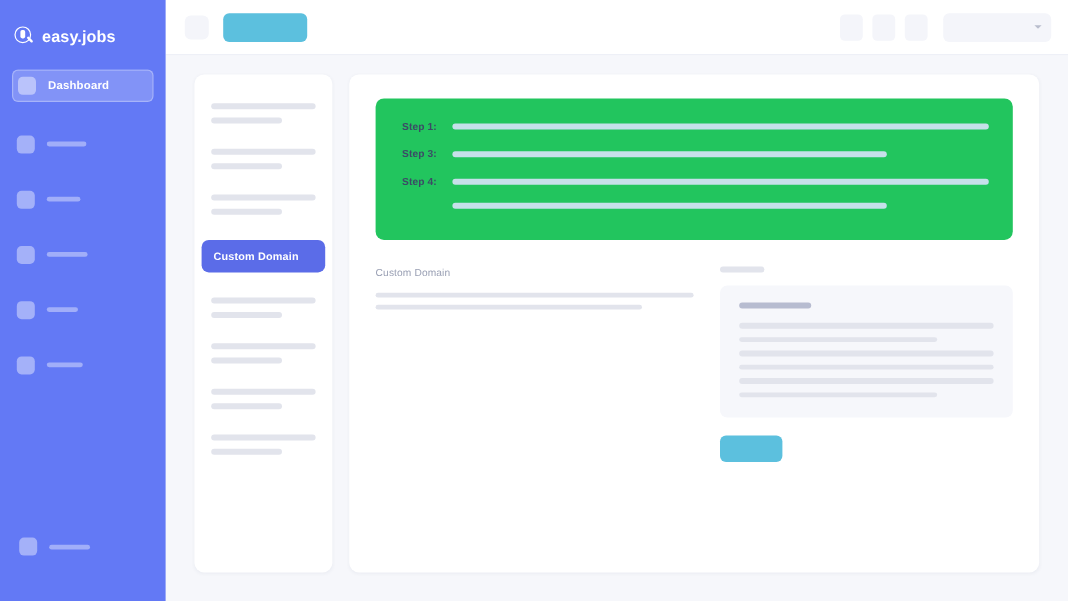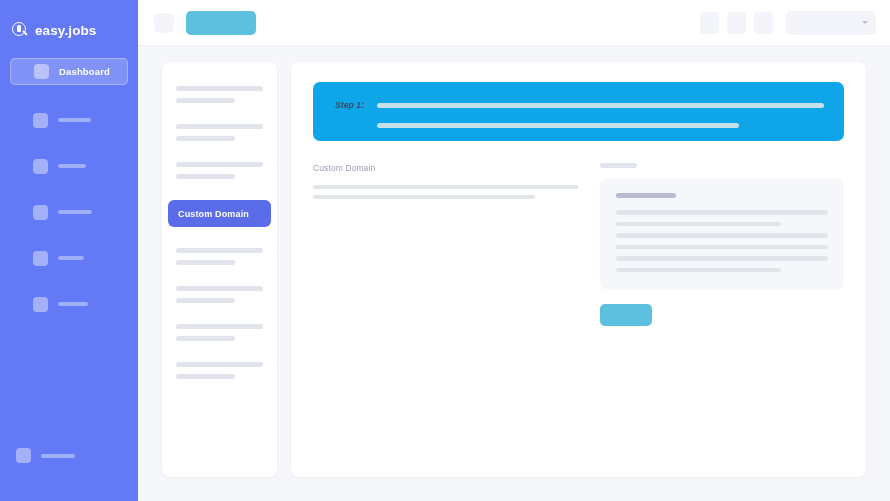--- a/index.html
+++ b/index.html
@@ -72,21 +72,21 @@
   }
 
   .nav { margin-top: 16px; }
 
   .nav-item {
     display: flex;
     align-items: center;
     gap: 10px;
     height: 26px;
     margin: 0 10px 20px 10px;
-    padding-left: 23px;
+    padding-left: 4px;
     border-radius: 5px;
   }
   .nav-item.active {
     background: rgba(255,255,255,0.20);
     border: 1px solid rgba(255,255,255,0.30);
     margin-bottom: 22px;
     height: 27px;
   }
   .nav-icon {
     width: 15px; height: 15px;
@@ -235,24 +235,23 @@
     flex: 1;
     background: #ffffff;
     border-radius: 8px;
     padding: 20px 22px;
     box-shadow: 0 1px 3px rgba(40,50,90,0.05);
     height: 415px;
   }
 
   
   .steps {
-    background: #0ea5e9;
+    background: #22c55e;
     border-radius: 7px;
-    padding: 18px 20px 13px 22px;
-    font-style: italic;
+    padding: 18px 20px 26px 22px;
   }
   .step-row {
     display: flex;
     align-items: center;
     margin-bottom: 13px;
   }
   .step-row:last-child { margin-bottom: 0; }
   .step-label {
     width: 42px;
     flex: 0 0 42px;
@@ -475,22 +474,30 @@
       <section class="maincard">
 
         <div class="steps">
 
           <div class="step-row">
             <span class="step-label">Step 1:</span>
             <span class="step-bar full"></span>
           </div>
 
 
+          <div class="step-row">
+            <span class="step-label">Step 3:</span>
+            <span class="step-bar partial"></span>
+          </div>
 
           <div>
+            <div class="step-row">
+              <span class="step-label">Step 4:</span>
+              <span class="step-bar full"></span>
+            </div>
             <div class="step-sub"></div>
           </div>
 
         </div>
 
         <div class="lower">
 
           <div class="lower-left">
             <div class="field-label">Custom Domain</div>
             <div class="hint-line a"></div>

